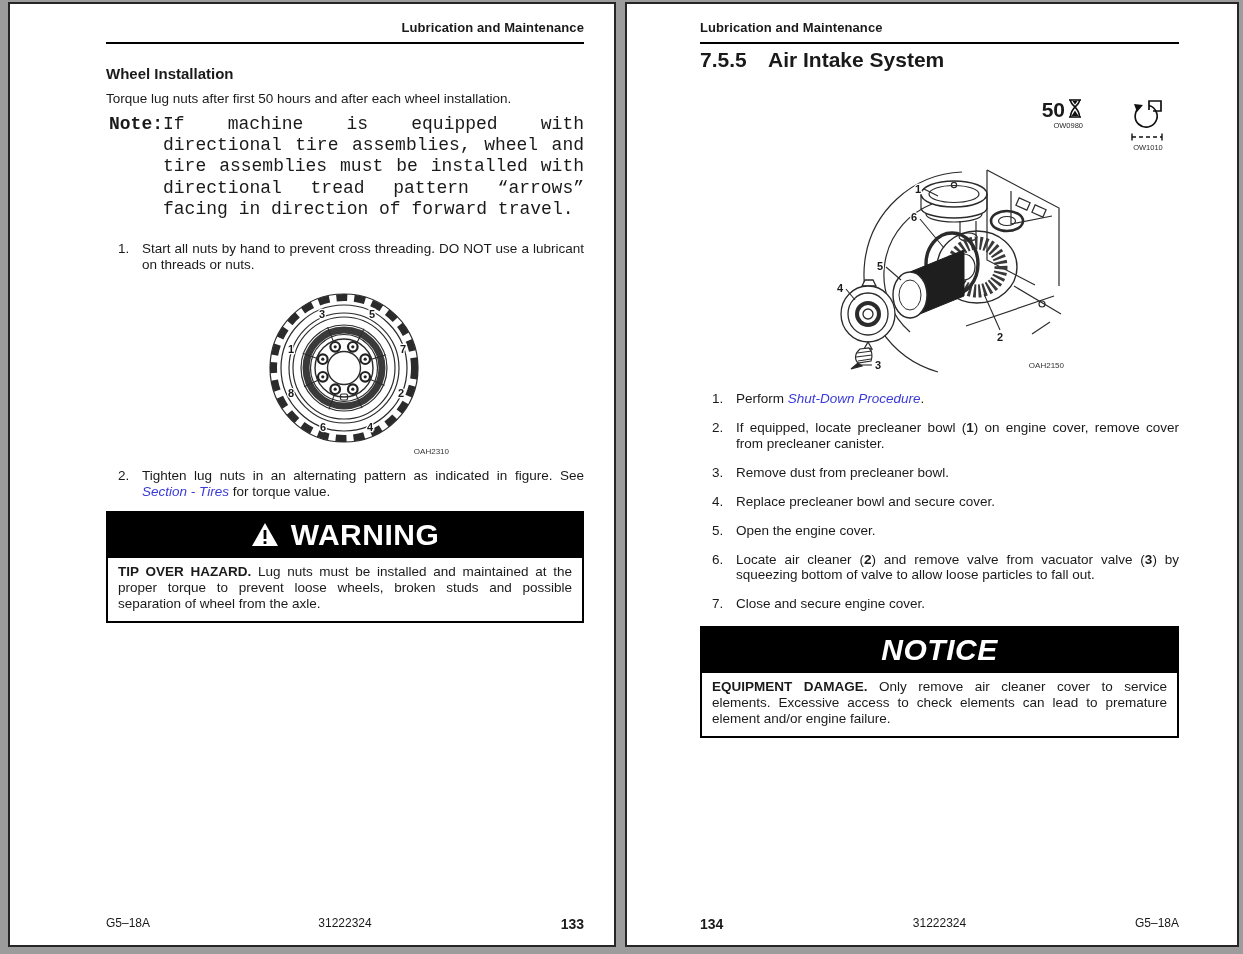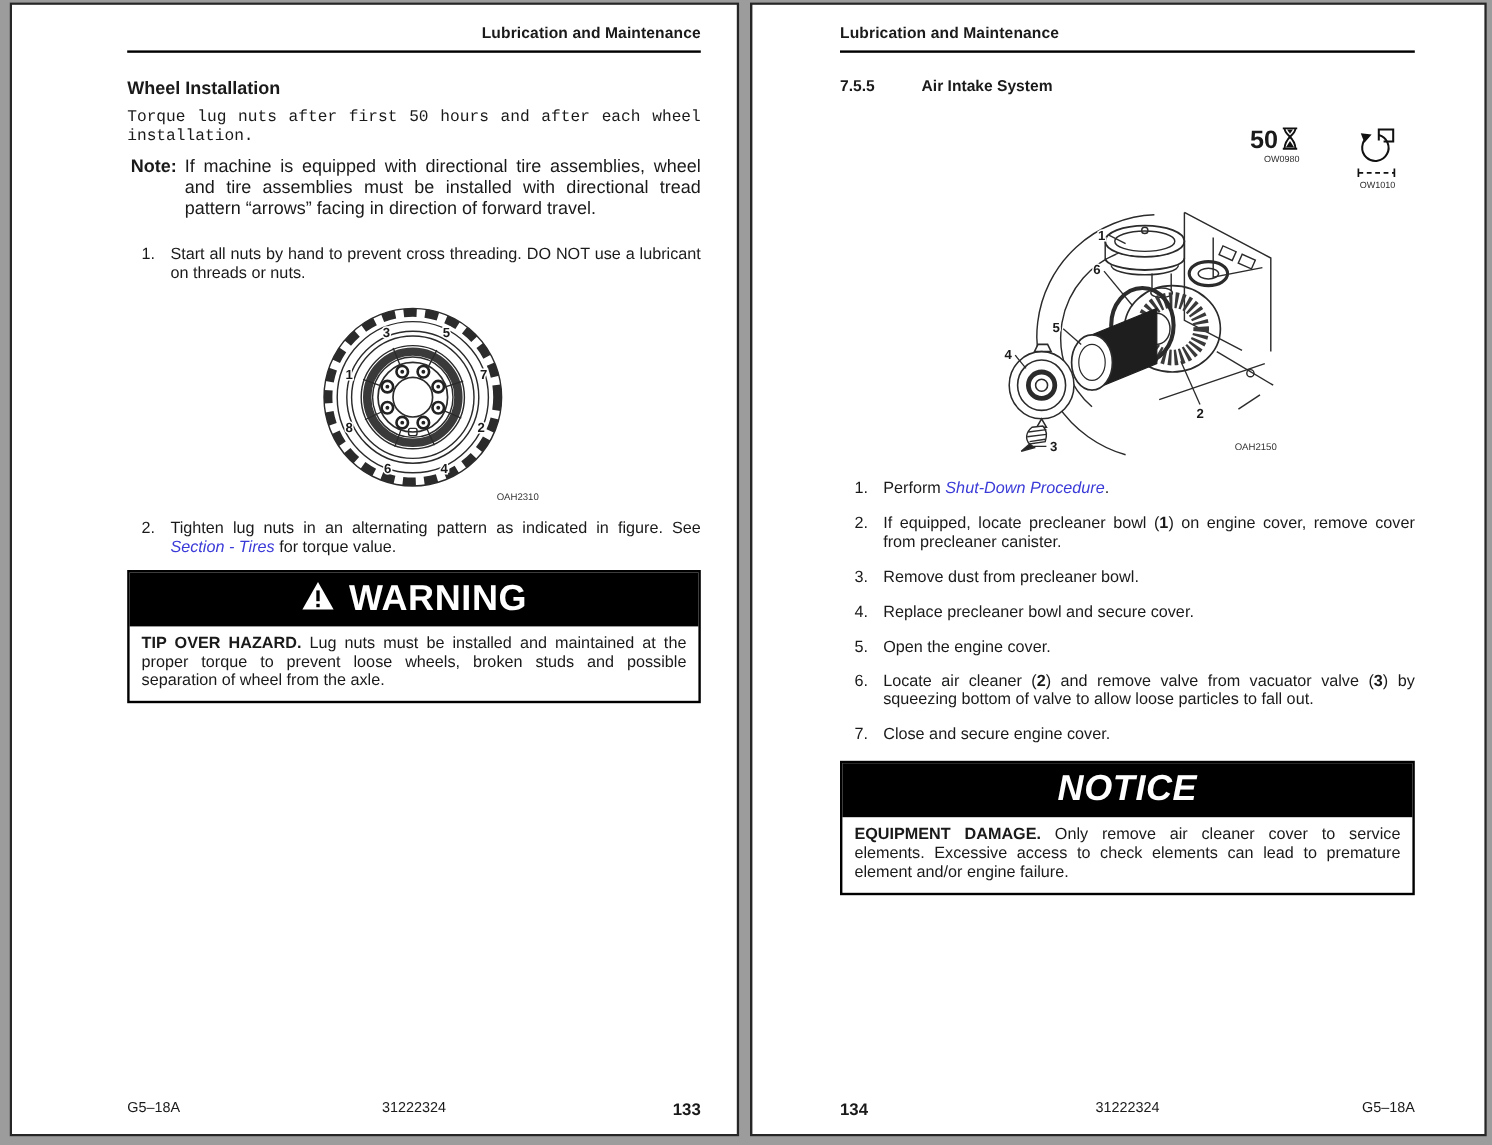--- a/index.html
+++ b/index.html
@@ -19,43 +19,43 @@
   .page-left .page-inner{padding:16px 30px 0 57px;}
   .page-right .page-inner{padding:16px 58px 0 34px;}
 
   .runhead{
     font-size:13px;font-weight:bold;letter-spacing:0.1px;
     padding-bottom:7px;border-bottom:2.5px solid #000;
   }
   .runhead.right-align{text-align:right;}
 
   .h-title{font-size:15px;font-weight:bold;margin-top:21px;}
-  .section-row{display:flex;margin-top:20px;font-size:13px;font-weight:bold;}
+  .section-row{display:flex;margin-top:4px;font-size:21px;font-weight:bold;}
   .section-num{width:68px;}
   .h-sub{font-size:13.5px;font-weight:bold;margin-top:14px;}
 
-  .body-text{font-size:13.5px;line-height:1.18;text-align:justify;margin-top:9px;font-family:Liberation Mono, monospace;}
-  .note-row{display:flex;margin-top:7px;font-size:15px;line-height:1.18;}
+  .body-text{font-size:13.5px;line-height:1.18;text-align:justify;margin-top:9px;}
+  .note-row{display:flex;margin-top:7px;font-size:18px;line-height:1.18;font-family:Liberation Mono, monospace;}
   .note-label{flex:0 0 45px;font-weight:bold;padding-left:3px;}
   .note-body{flex:1;text-align:justify;}
 
   .step{display:flex;font-size:13.5px;line-height:1.18;margin-top:13px;}
   .step-num{flex:0 0 24px;margin-left:12px;}
   .step-body{flex:1;text-align:justify;}
   .doc-link{color:#3a3ad8;font-style:italic;cursor:pointer;}
   .b{font-weight:bold;}
 
   .figure{text-align:center;}
   .fig-wheel{margin:13px auto 0;width:212px;}
   .fig-air{margin:10px auto 0;width:252px;}
 
   .alert-box{border:2.5px solid #000;margin-top:11px;}
   .alert-head{
     background:#000;color:#fff;text-align:center;
-    padding:7px 0 8px;display:flex;justify-content:center;gap:12px;
+    padding:7px 0 8px;display:flex;align-items:center;justify-content:center;gap:12px;
   }
   .alert-title{font-size:30px;font-weight:800;letter-spacing:0.5px;line-height:1;}
   .alert-title.italic{font-style:italic;}
   .alert-body{padding:6px 10px 9px;font-size:13.5px;line-height:1.18;text-align:justify;border-radius:10px;}
 
   .icons-row{
     display:flex;justify-content:flex-end;align-items:flex-start;
     gap:46px;margin-top:26px;padding-right:12px;height:56px;
   }
   .icon-block{display:flex;flex-direction:column;align-items:center;}

